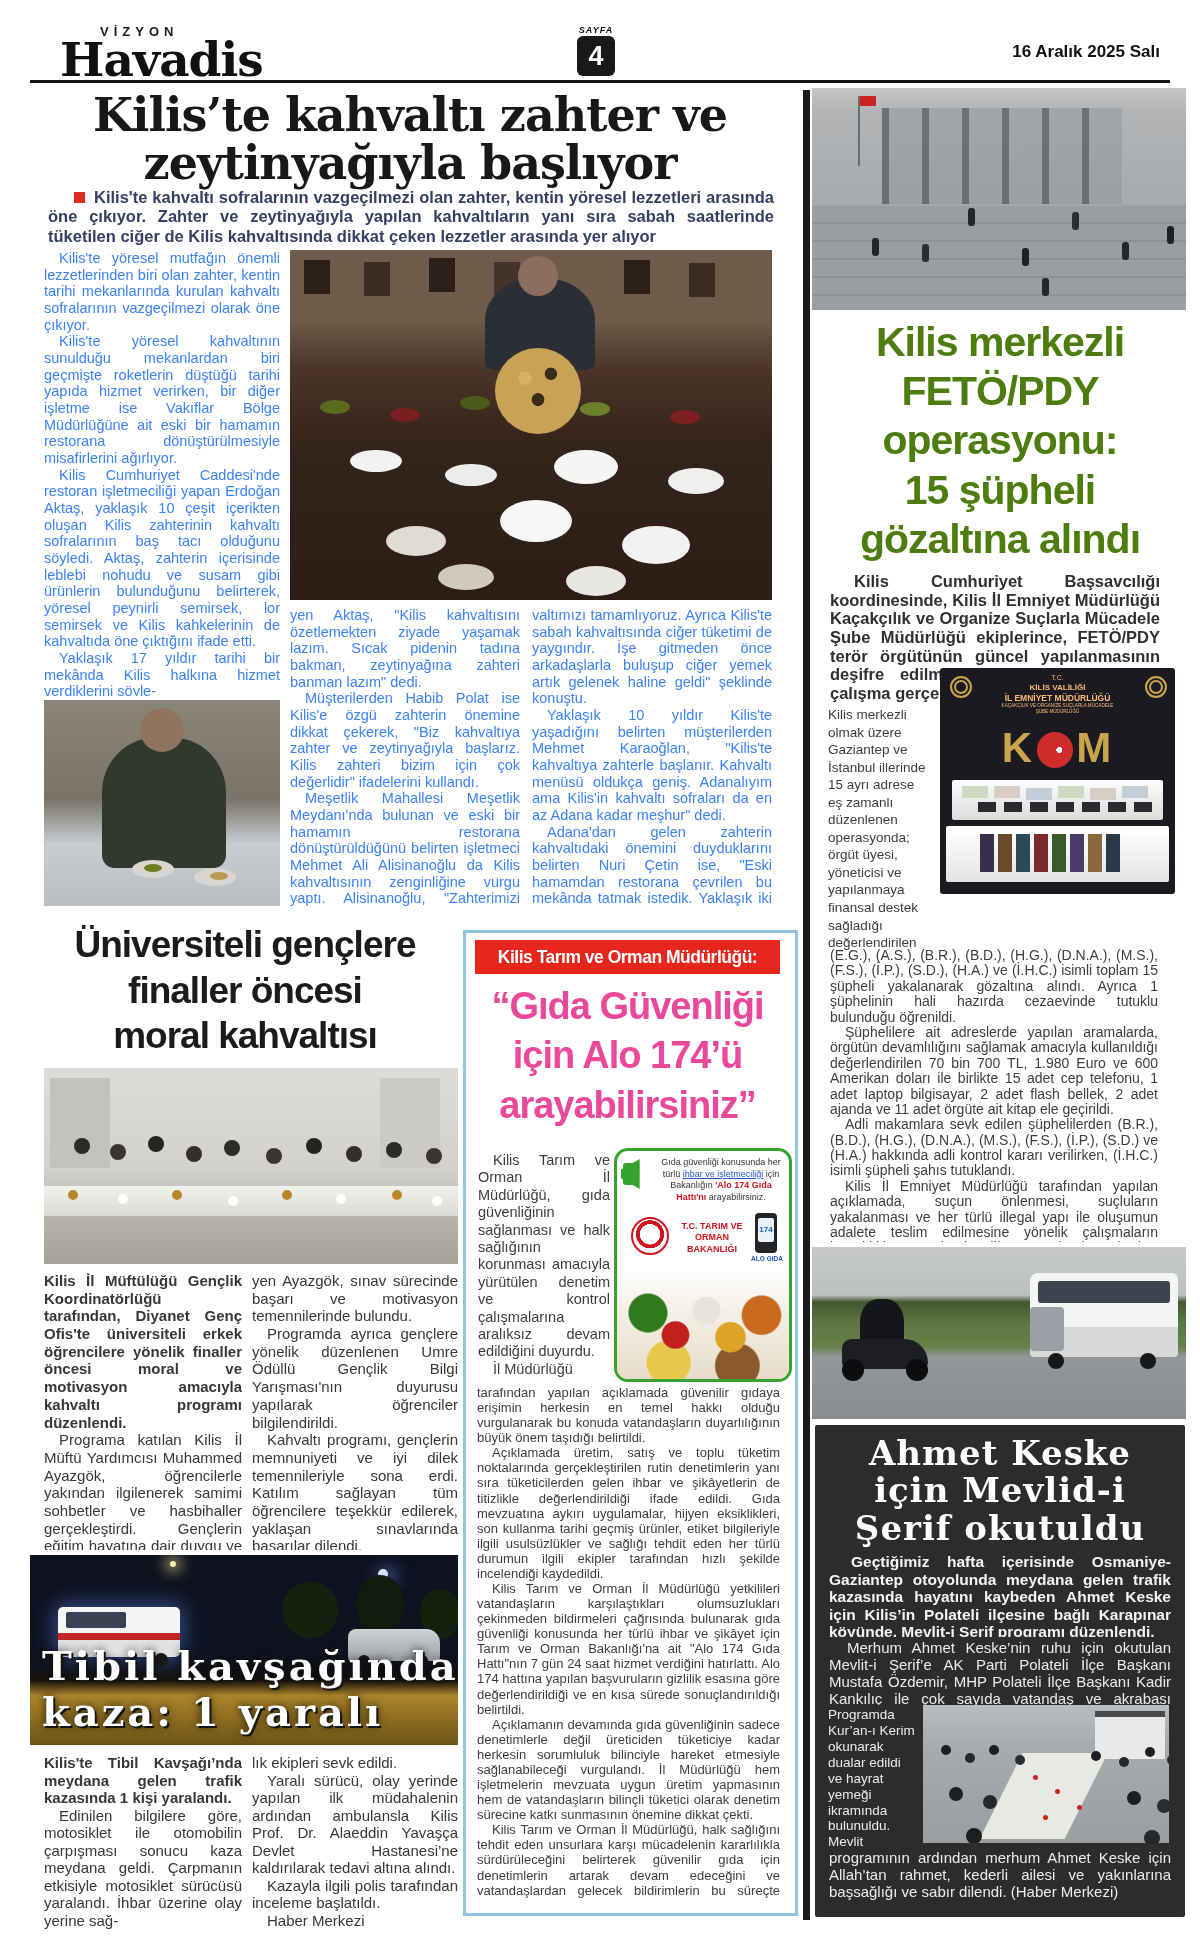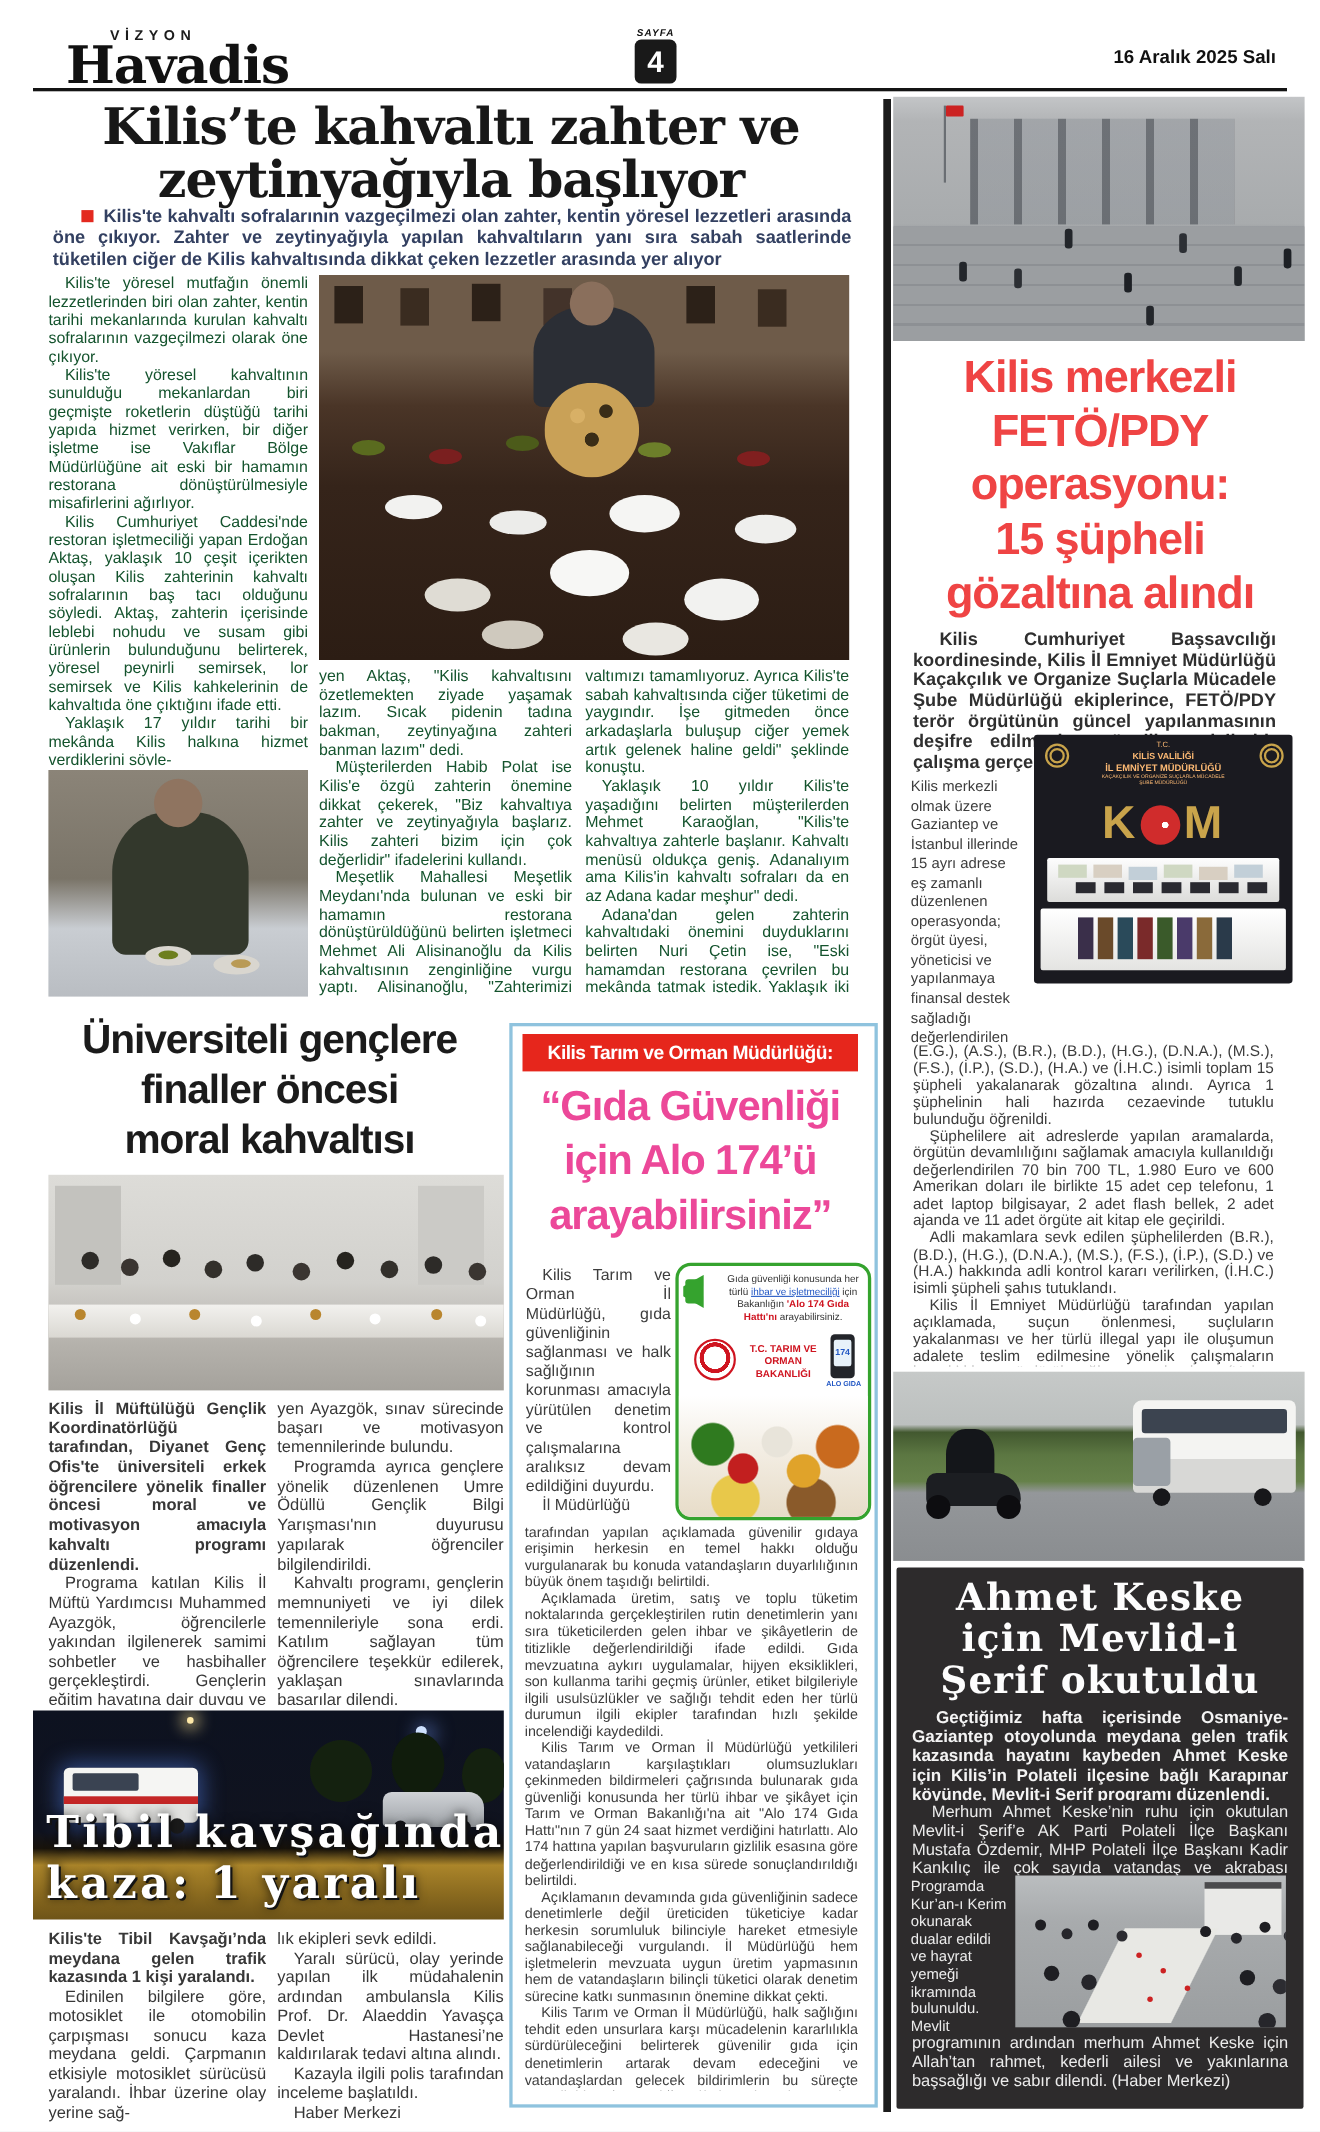--- a/index.html
+++ b/index.html
@@ -16,31 +16,31 @@
   
   .mast-top{font-size:13px;font-weight:bold;letter-spacing:5px;color:#1c1c1c;}
   .mast{font-size:47px;font-weight:bold;letter-spacing:-1px;color:#111;line-height:1;}
   .sayfa{font-size:9px;font-weight:bold;color:#111;text-align:center;letter-spacing:1px;}
   .pagenum{background:#191919;border-radius:6px;color:#fff;font-size:27px;font-weight:bold;
            text-align:center;line-height:40px;}
   .date{font-size:17px;font-weight:bold;color:#111;text-align:right;}
   .h-main{font-size:46px;line-height:1.04;font-weight:bold;color:#181818;text-align:center;letter-spacing:-1px;}
   .lead1{font-size:16.5px;font-weight:bold;color:#334061;line-height:1.18;text-align:justify;text-indent:26px;}
   .bullet{display:inline-block;width:11px;height:11px;background:#e3291f;margin-right:9px;}
-  .art1{font-size:14.5px;line-height:1.15;color:#14532d;}
+  .art1{font-size:14.5px;line-height:1.15;color:#3b82f6;}
   .h-cond3{font-size:37px;line-height:1.23;color:#1b1b1b;text-align:center;}
   .students{font-size:15px;line-height:1.18;color:#373737;}
   .kicker{background:#e6261c;color:#fff;font-size:17.5px;font-weight:bold;text-align:center;line-height:34px;letter-spacing:-0.5px;}
   .h-food{font-size:38px;line-height:1.3;color:#ec4899;text-align:center;}
   .food-intro{font-size:14.5px;line-height:1.2;color:#3d3d3d;}
   .food-body{font-size:13px;line-height:1.16;color:#3d3d3d;}
   .h-overlay{font-size:40px;font-weight:bold;color:#fff;letter-spacing:3px;line-height:1.15;
              text-shadow:2px 2px 0 #141414,0 0 10px rgba(0,0,0,.8);}
   .crashtxt{font-size:15px;line-height:1.17;color:#373737;}
-  .h-feto{font-size:41px;line-height:1.2;color:#ef4444;text-align:center;}
+  .h-feto{font-size:41px;line-height:1.2;color:#4d7c0f;text-align:center;}
   .feto-lead{font-size:16.5px;font-weight:bold;color:#2f2f2f;line-height:1.13;text-align:justify;text-indent:24px;}
   .feto-side{font-size:13.5px;line-height:1.3;color:#3d3d3d;text-align:left;overflow:hidden;}
   .feto-body{font-size:14px;line-height:1.1;color:#3d3d3d;}
   .blackbox{background:#2d2b2c;border-radius:2px;}
   .h-mevlid{font-size:34px;line-height:1.1;font-weight:bold;color:#fdfdfd;text-align:center;letter-spacing:1px;}
   .mevlid-lead{font-size:15.5px;font-weight:bold;color:#f4f4f4;line-height:1.13;text-align:justify;text-indent:22px;}
   .mevlid-body{font-size:15px;color:#ececec;line-height:1.14;text-align:justify;overflow:hidden;}
   .mevlid-side{font-size:13.5px;color:#ececec;line-height:1.18;overflow:hidden;}
   .kom-h{color:#fdba74;text-align:center;line-height:1.25;}
   .kom-big{color:#c9a44b;font-size:42px;font-weight:bold;letter-spacing:2px;}

